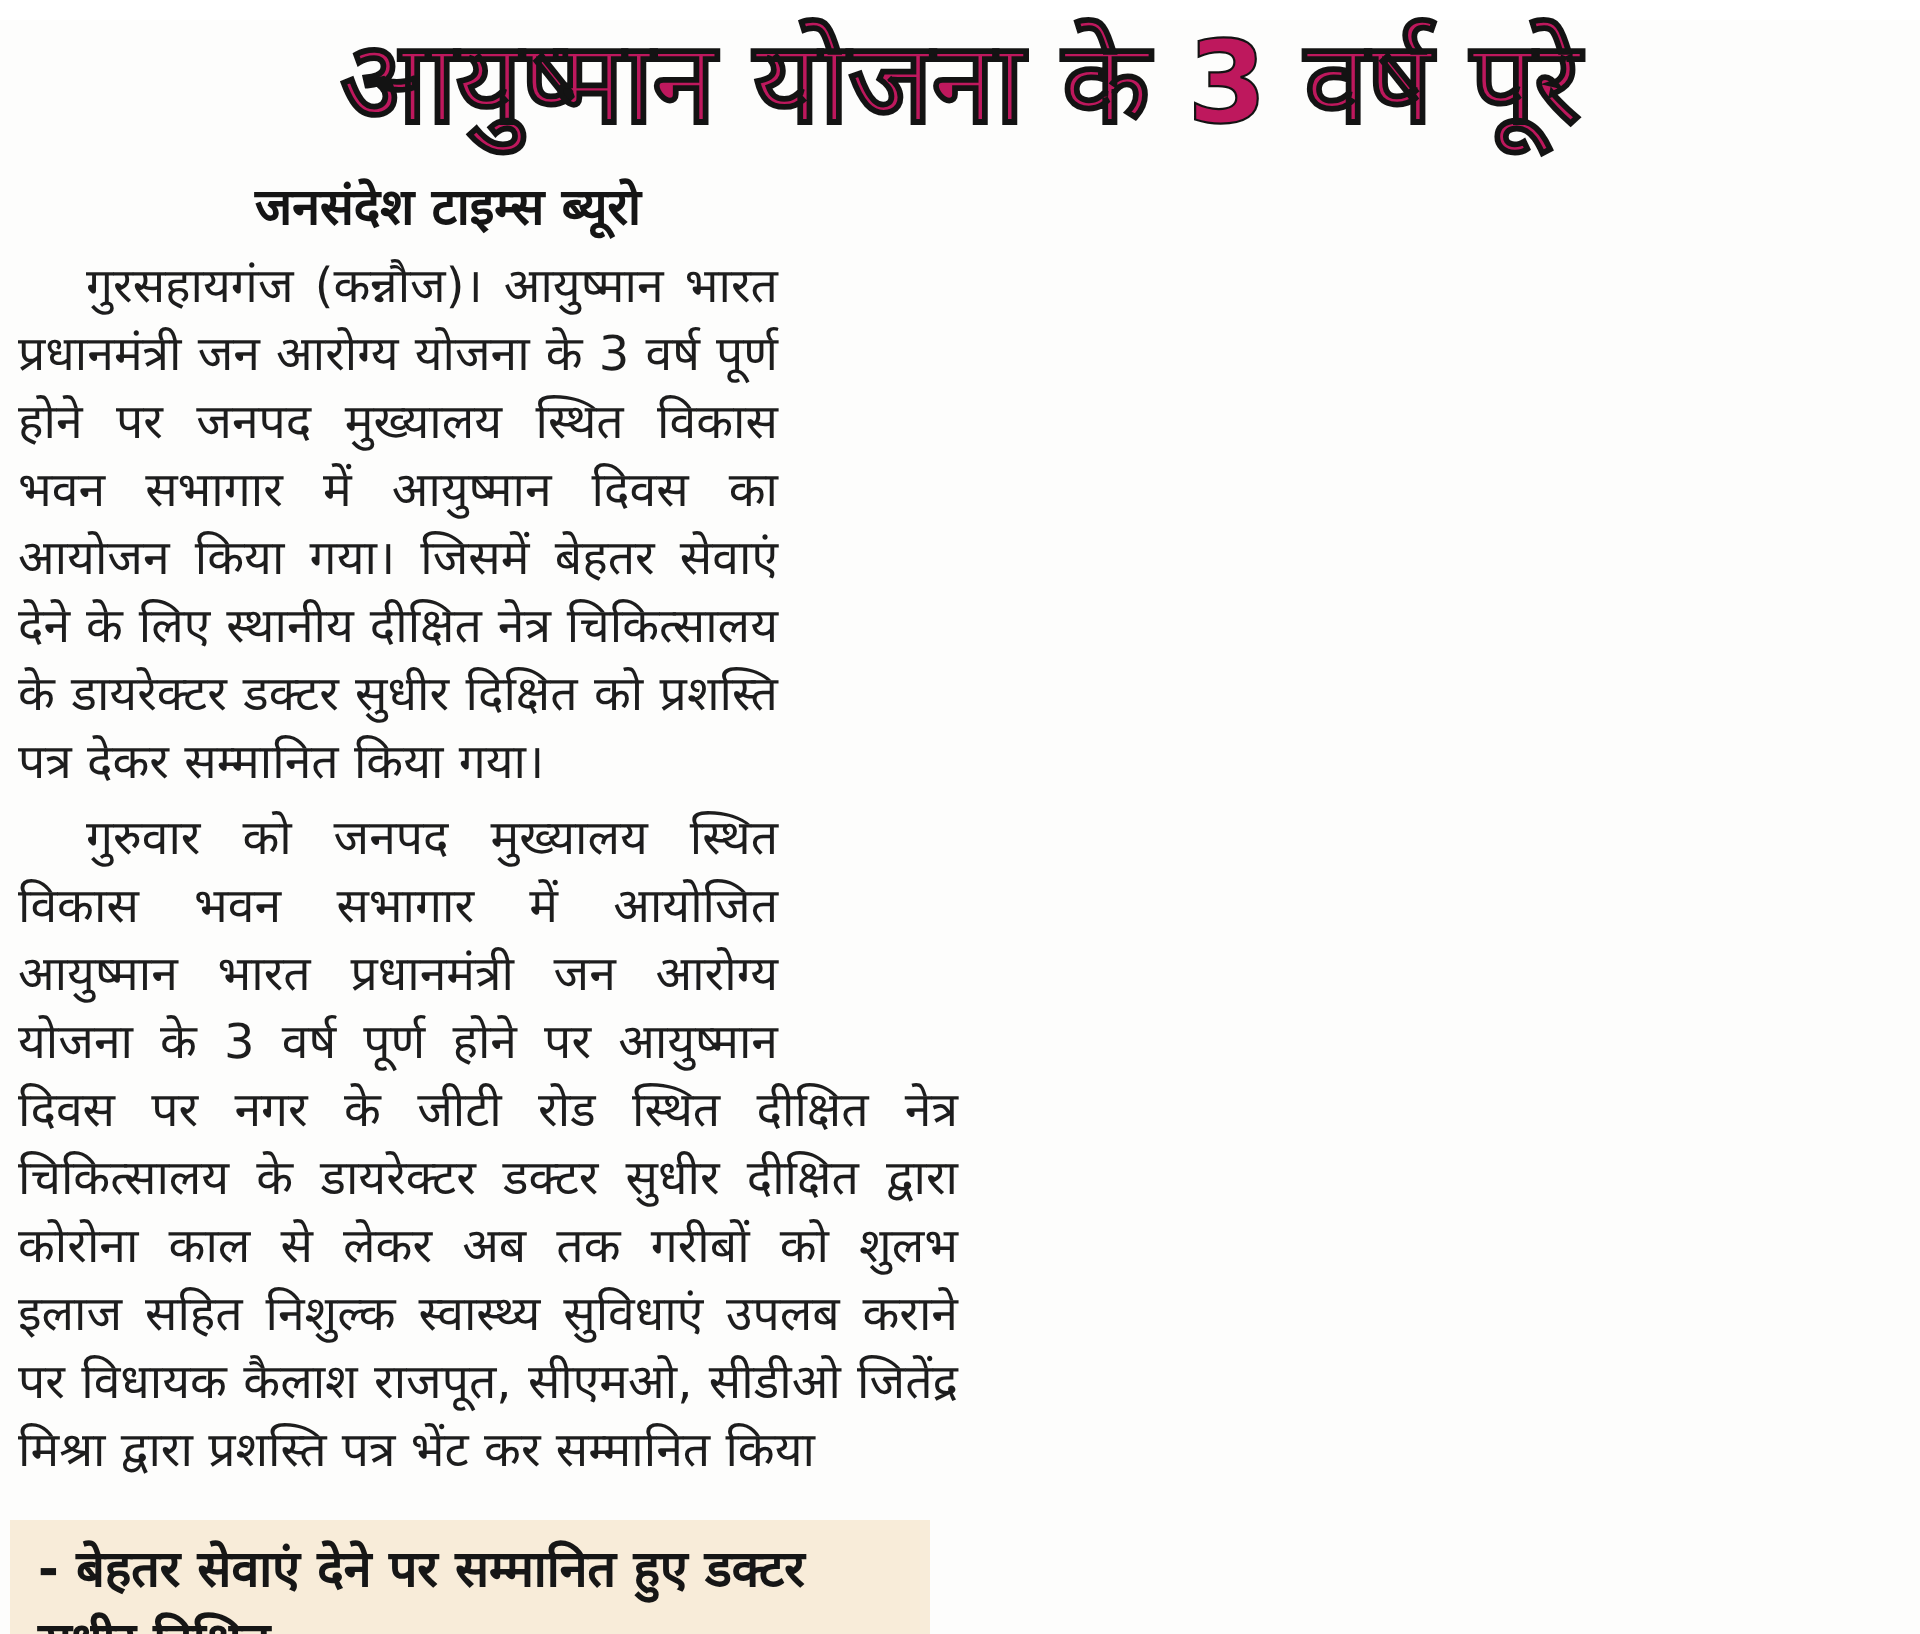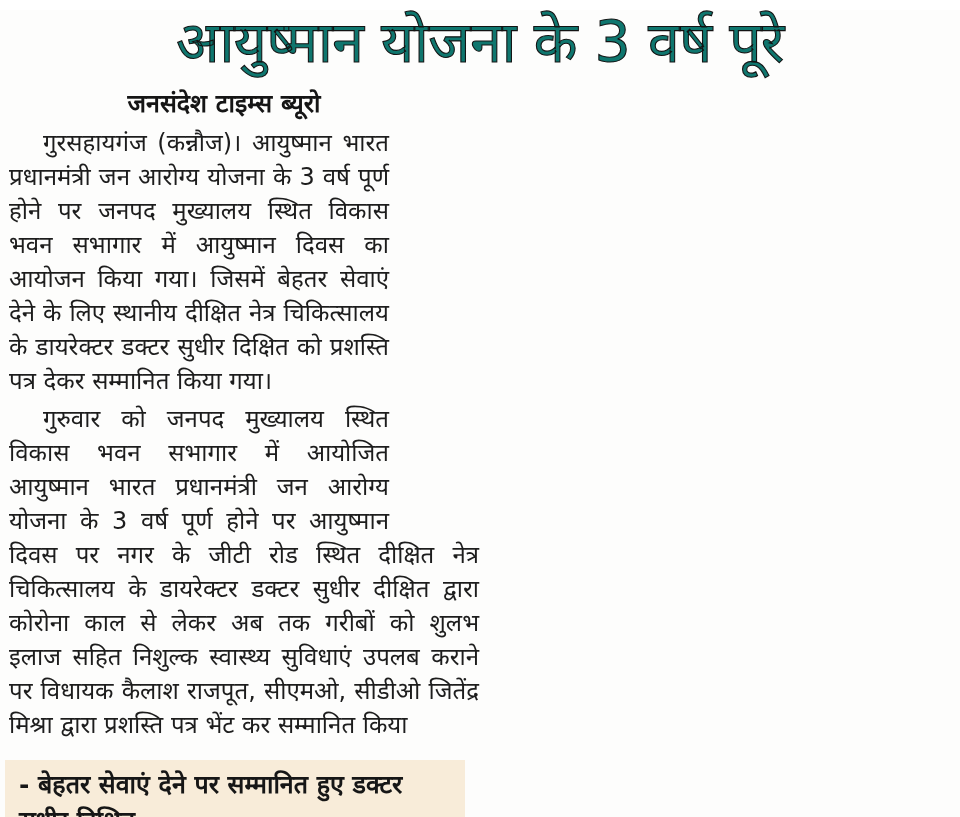--- a/index.html
+++ b/index.html
@@ -12,24 +12,24 @@
   .paper{
     position:relative;
     width:960px;height:817px;
     background:#fdfdfc;
     box-sizing:border-box;
   }
   
   .headline{
     margin:10px 6px 0;
     text-align:center;
-    font-weight:400;
+    font-weight:700;
     font-size:57px;
     line-height:1.15;
-    color:#0f766e;
+    color:#be185d;
     -webkit-text-stroke:1.1px #131313;
     letter-spacing:-0.5px;
     white-space:nowrap;
   }
   
   .columns{
     display:flex;
     gap:12px;
     margin-top:8px;
     padding:0 5px;

